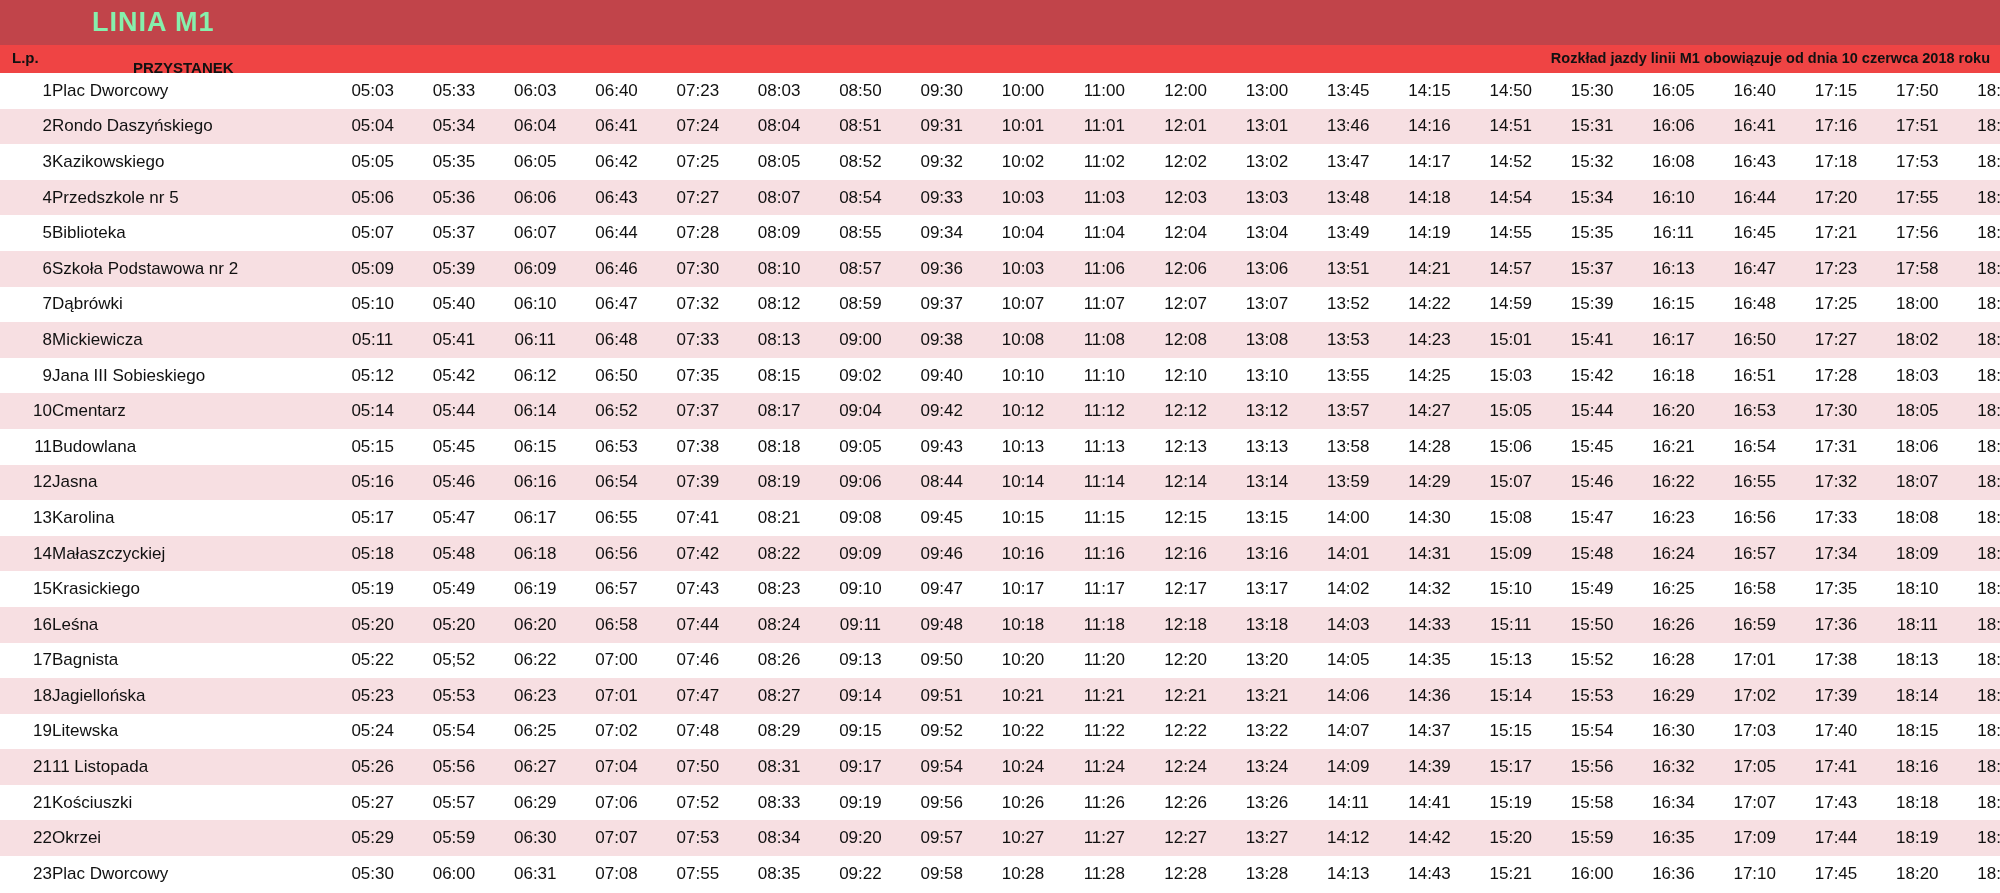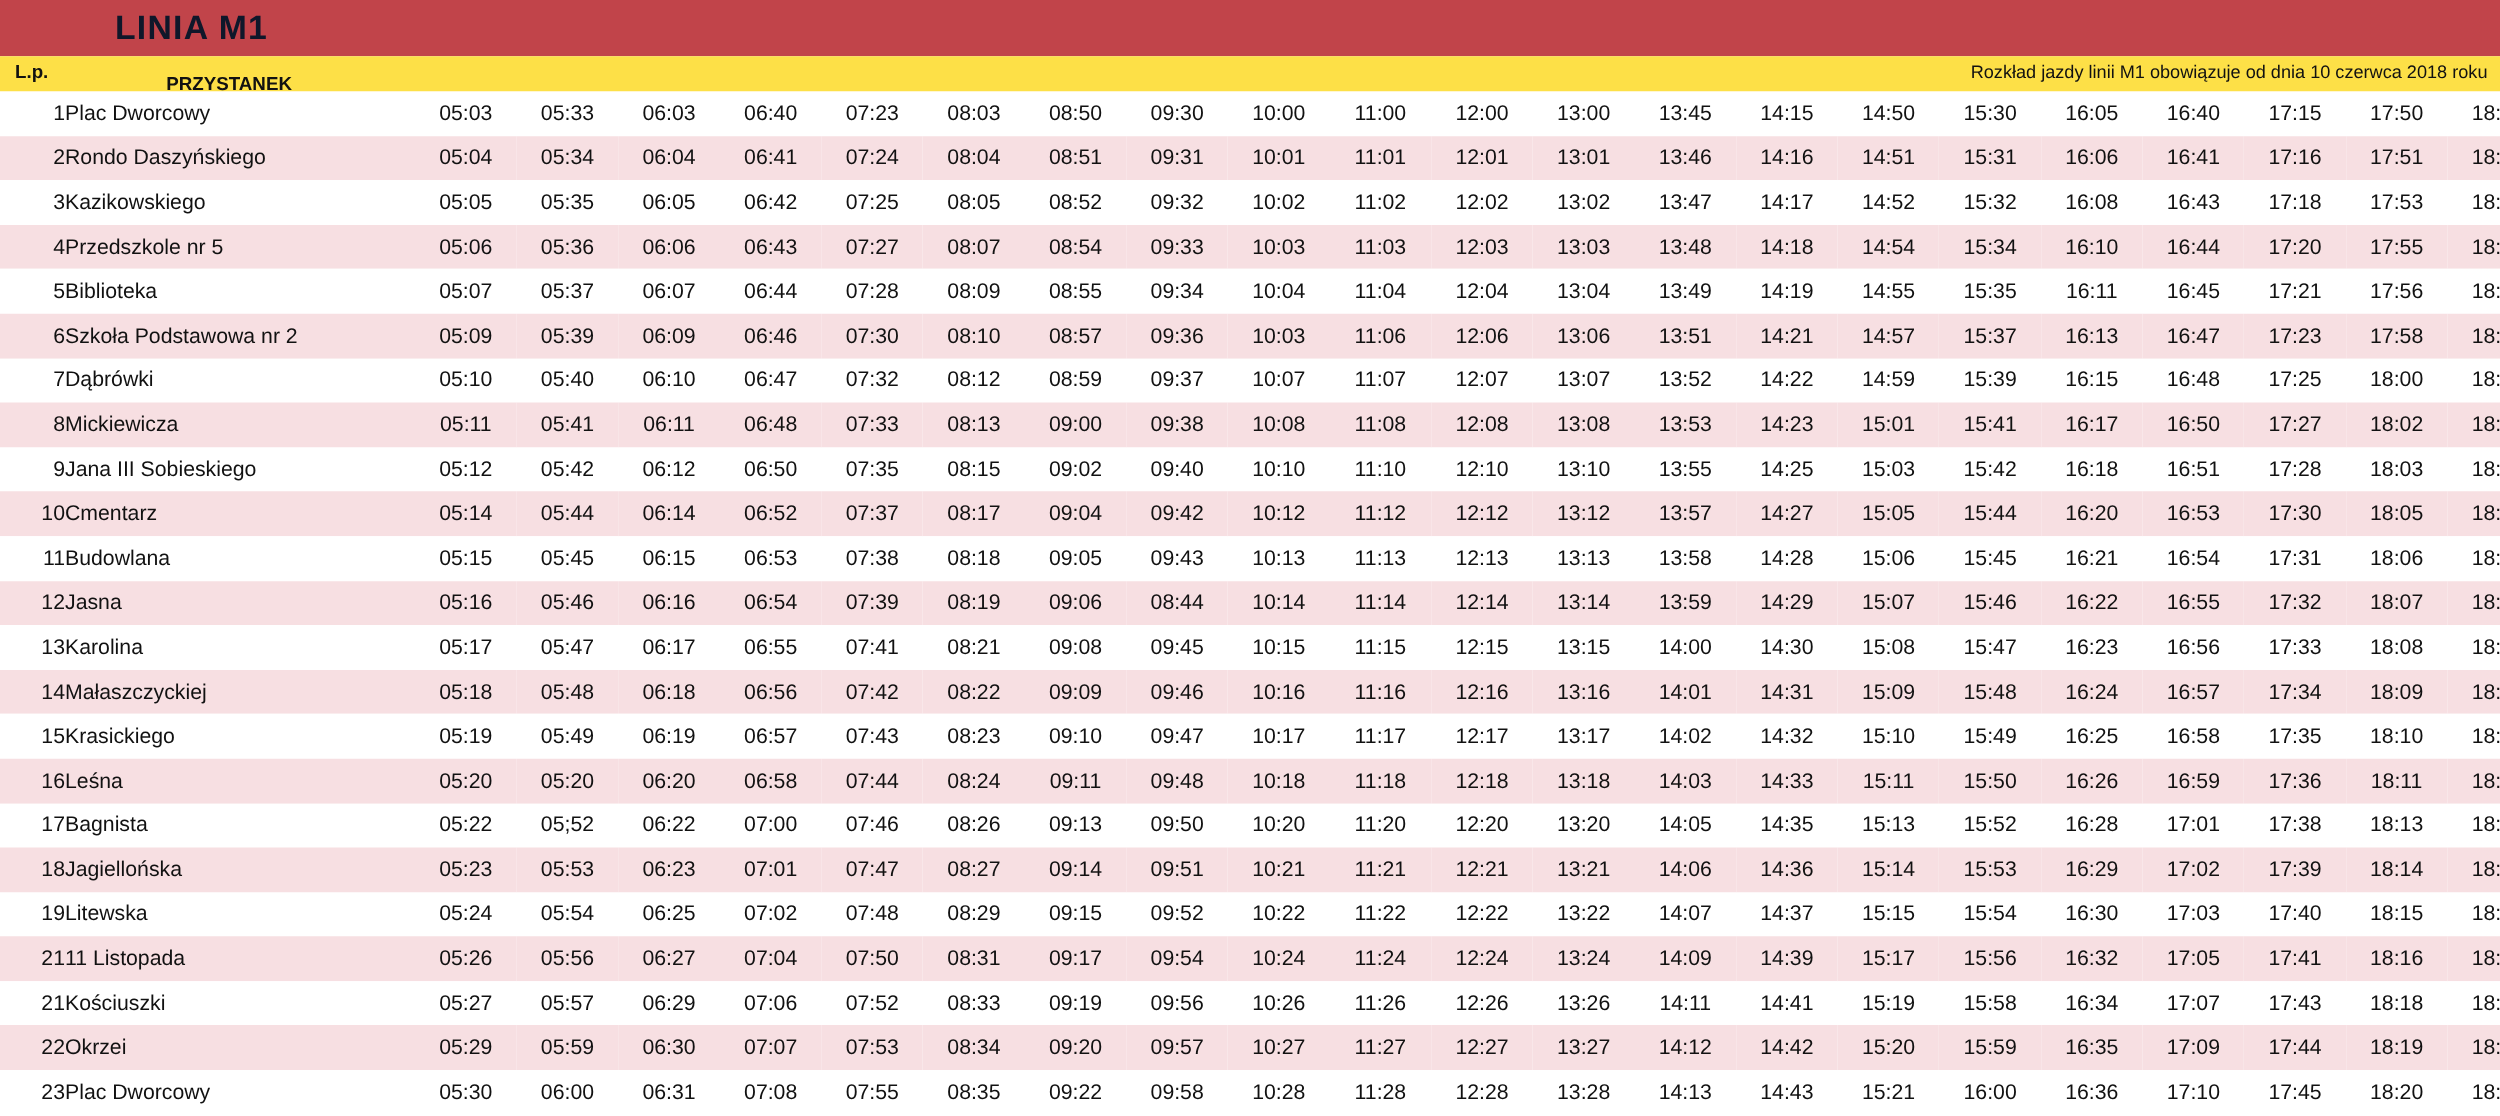--- a/index.html
+++ b/index.html
@@ -21,42 +21,42 @@
   }
   
   .header-band {
     height: 45px;
     background: #c1444a;
     display: flex;
     align-items: center;
     position: relative;
   }
   .line-name {
-    color: #0f172a;
+    color: #86efac;
     font-weight: bold;
     font-size: 27px;
     letter-spacing: 1px;
     margin-left: 92px;
     white-space: nowrap;
   }
   .day-type {
     color: #ffffff;
     font-weight: bold;
     font-size: 27px;
     letter-spacing: 1px;
     position: absolute;
     left: 0;
     right: 0;
     text-align: center;
     margin-left: 30px;
   }
   
   .subhead {
     height: 28px;
-    background: #fde047;
+    background: #ef4444;
     display: flex;
     align-items: center;
     position: relative;
     font-size: 15px;
     font-weight: bold;
     padding-left: 33px;
   }
   .subhead .lp {
     position: absolute;
     left: 12px;
@@ -64,21 +64,21 @@
   }
   .subhead .stop-col {
     position: absolute;
     left: 133px;
     top: 14px;
   }
   .subhead .validity {
     position: absolute;
     right: 10px;
     top: 5px;
-    font-weight: normal;
+    font-weight: bold;
     font-size: 14.5px;
   }
   
   table.timetable {
     border-collapse: collapse;
     width: 2000px;
     table-layout: fixed;
   }
   table.timetable tr {
     height: 35.6px;

